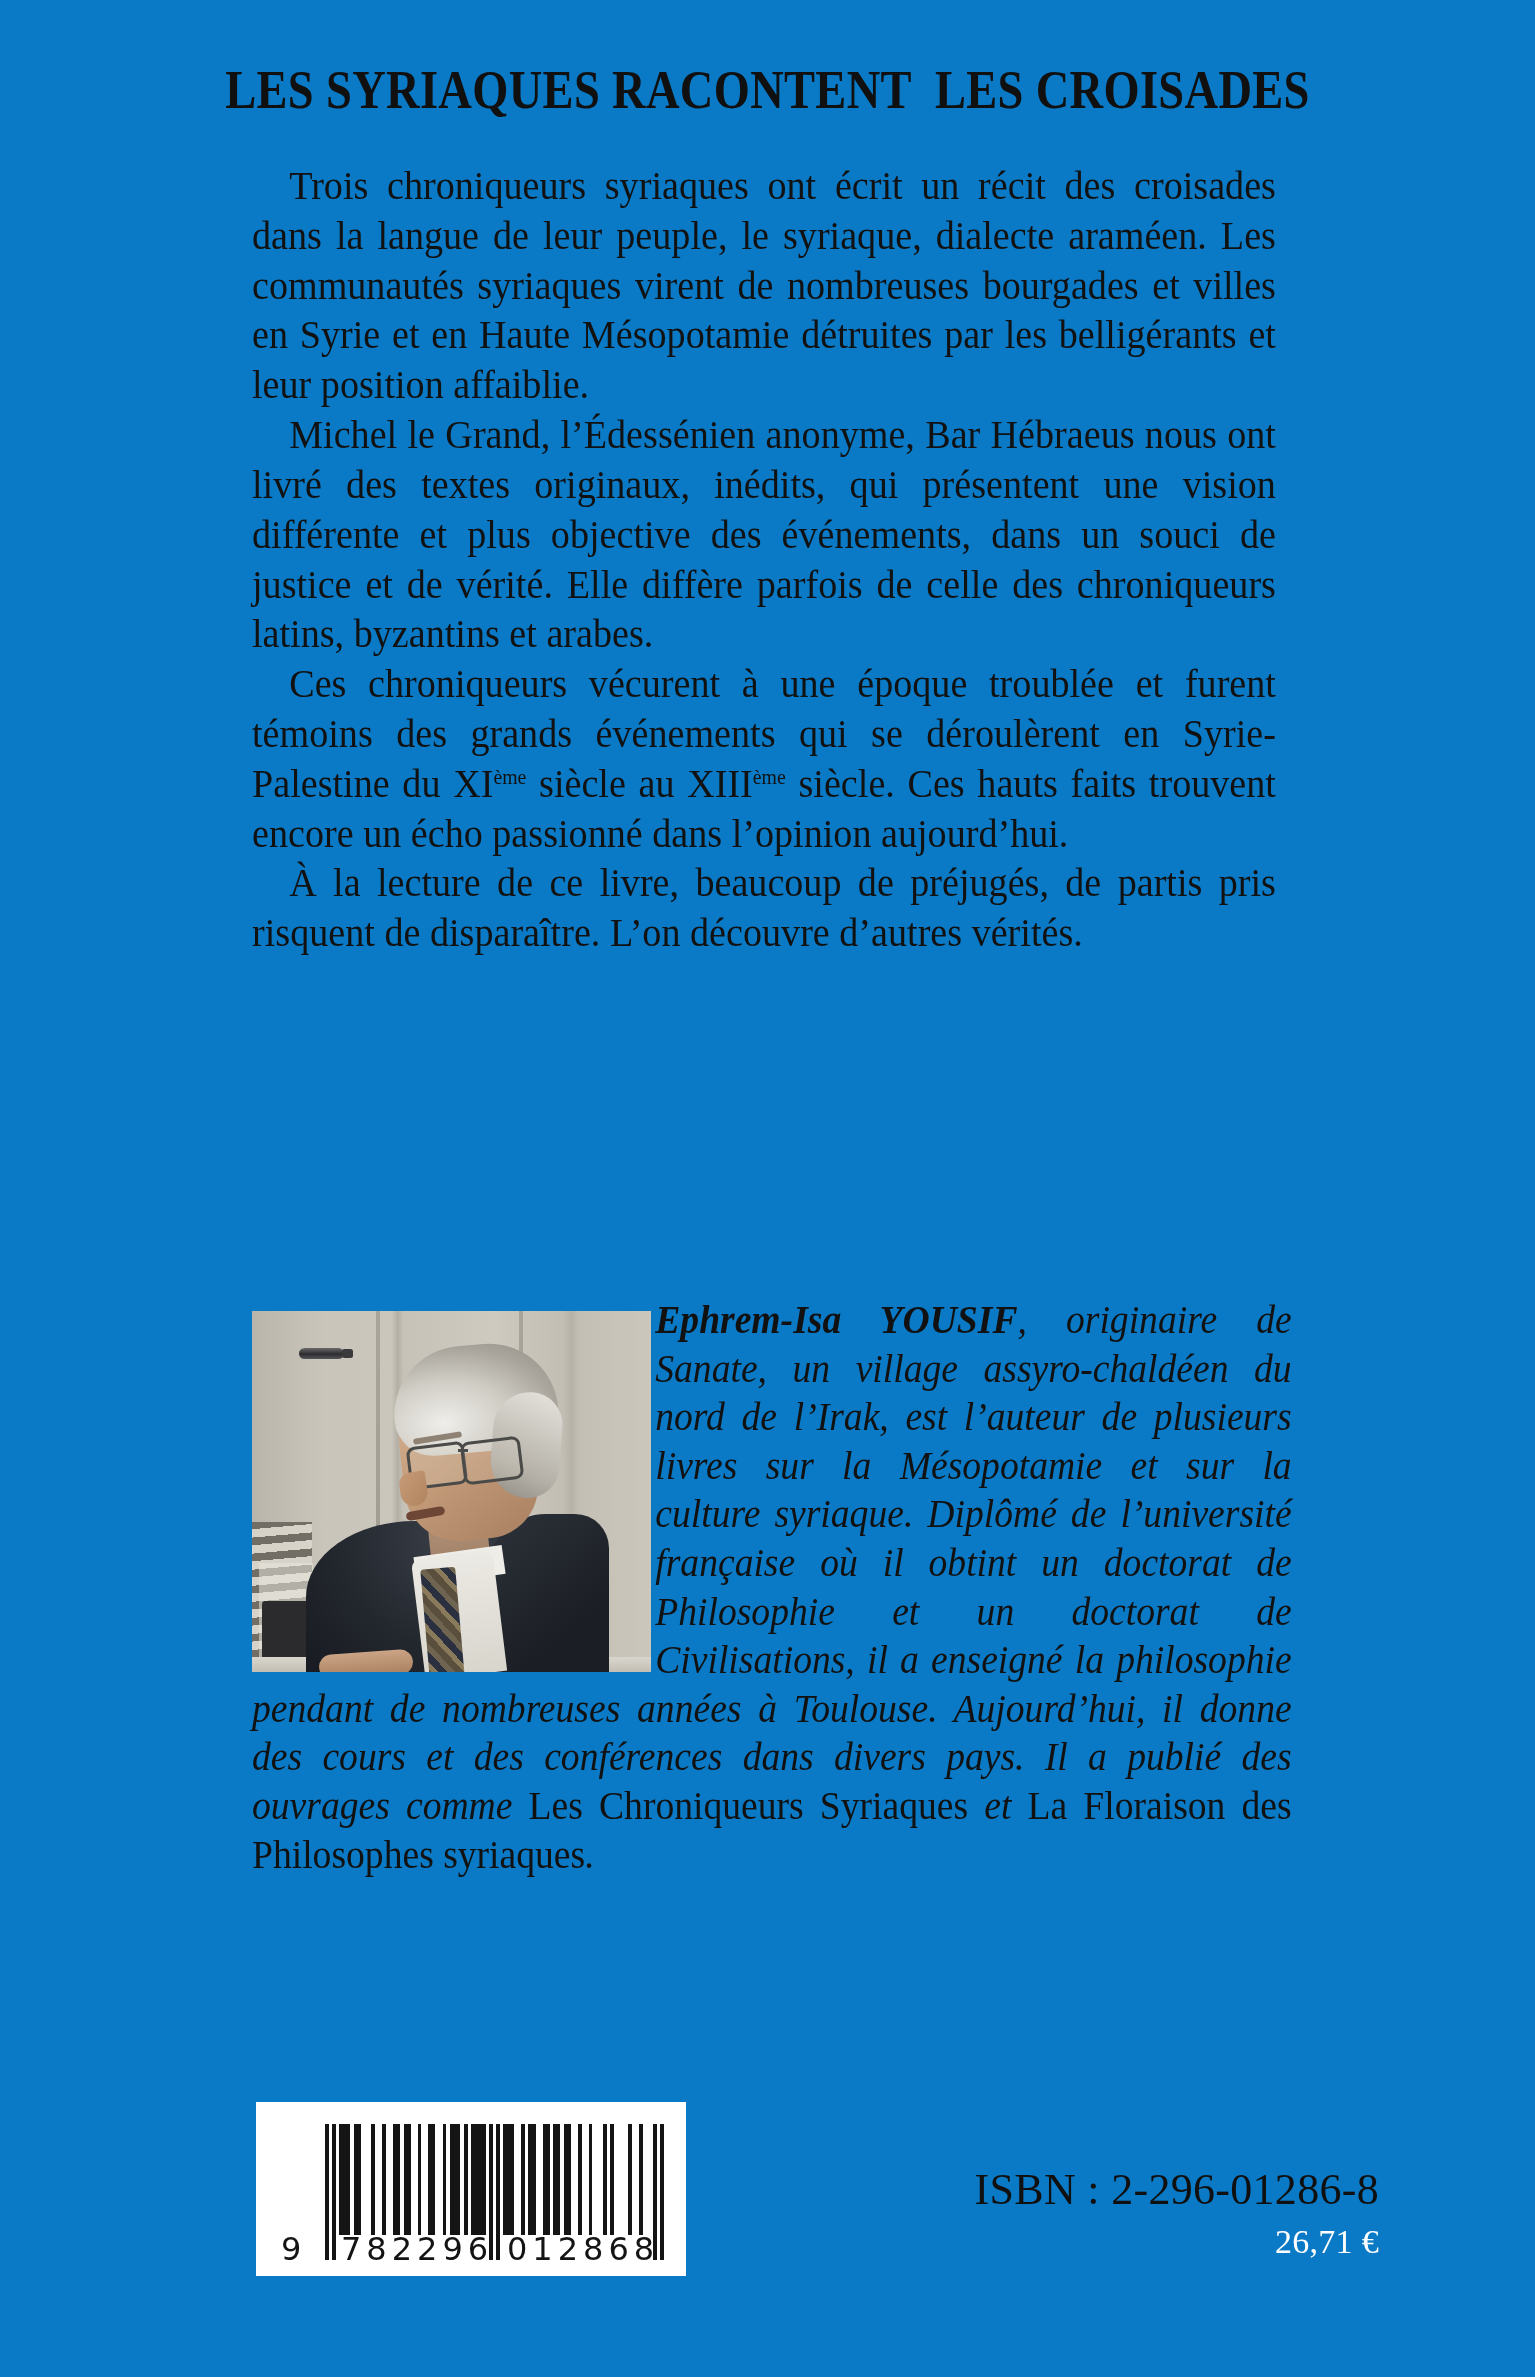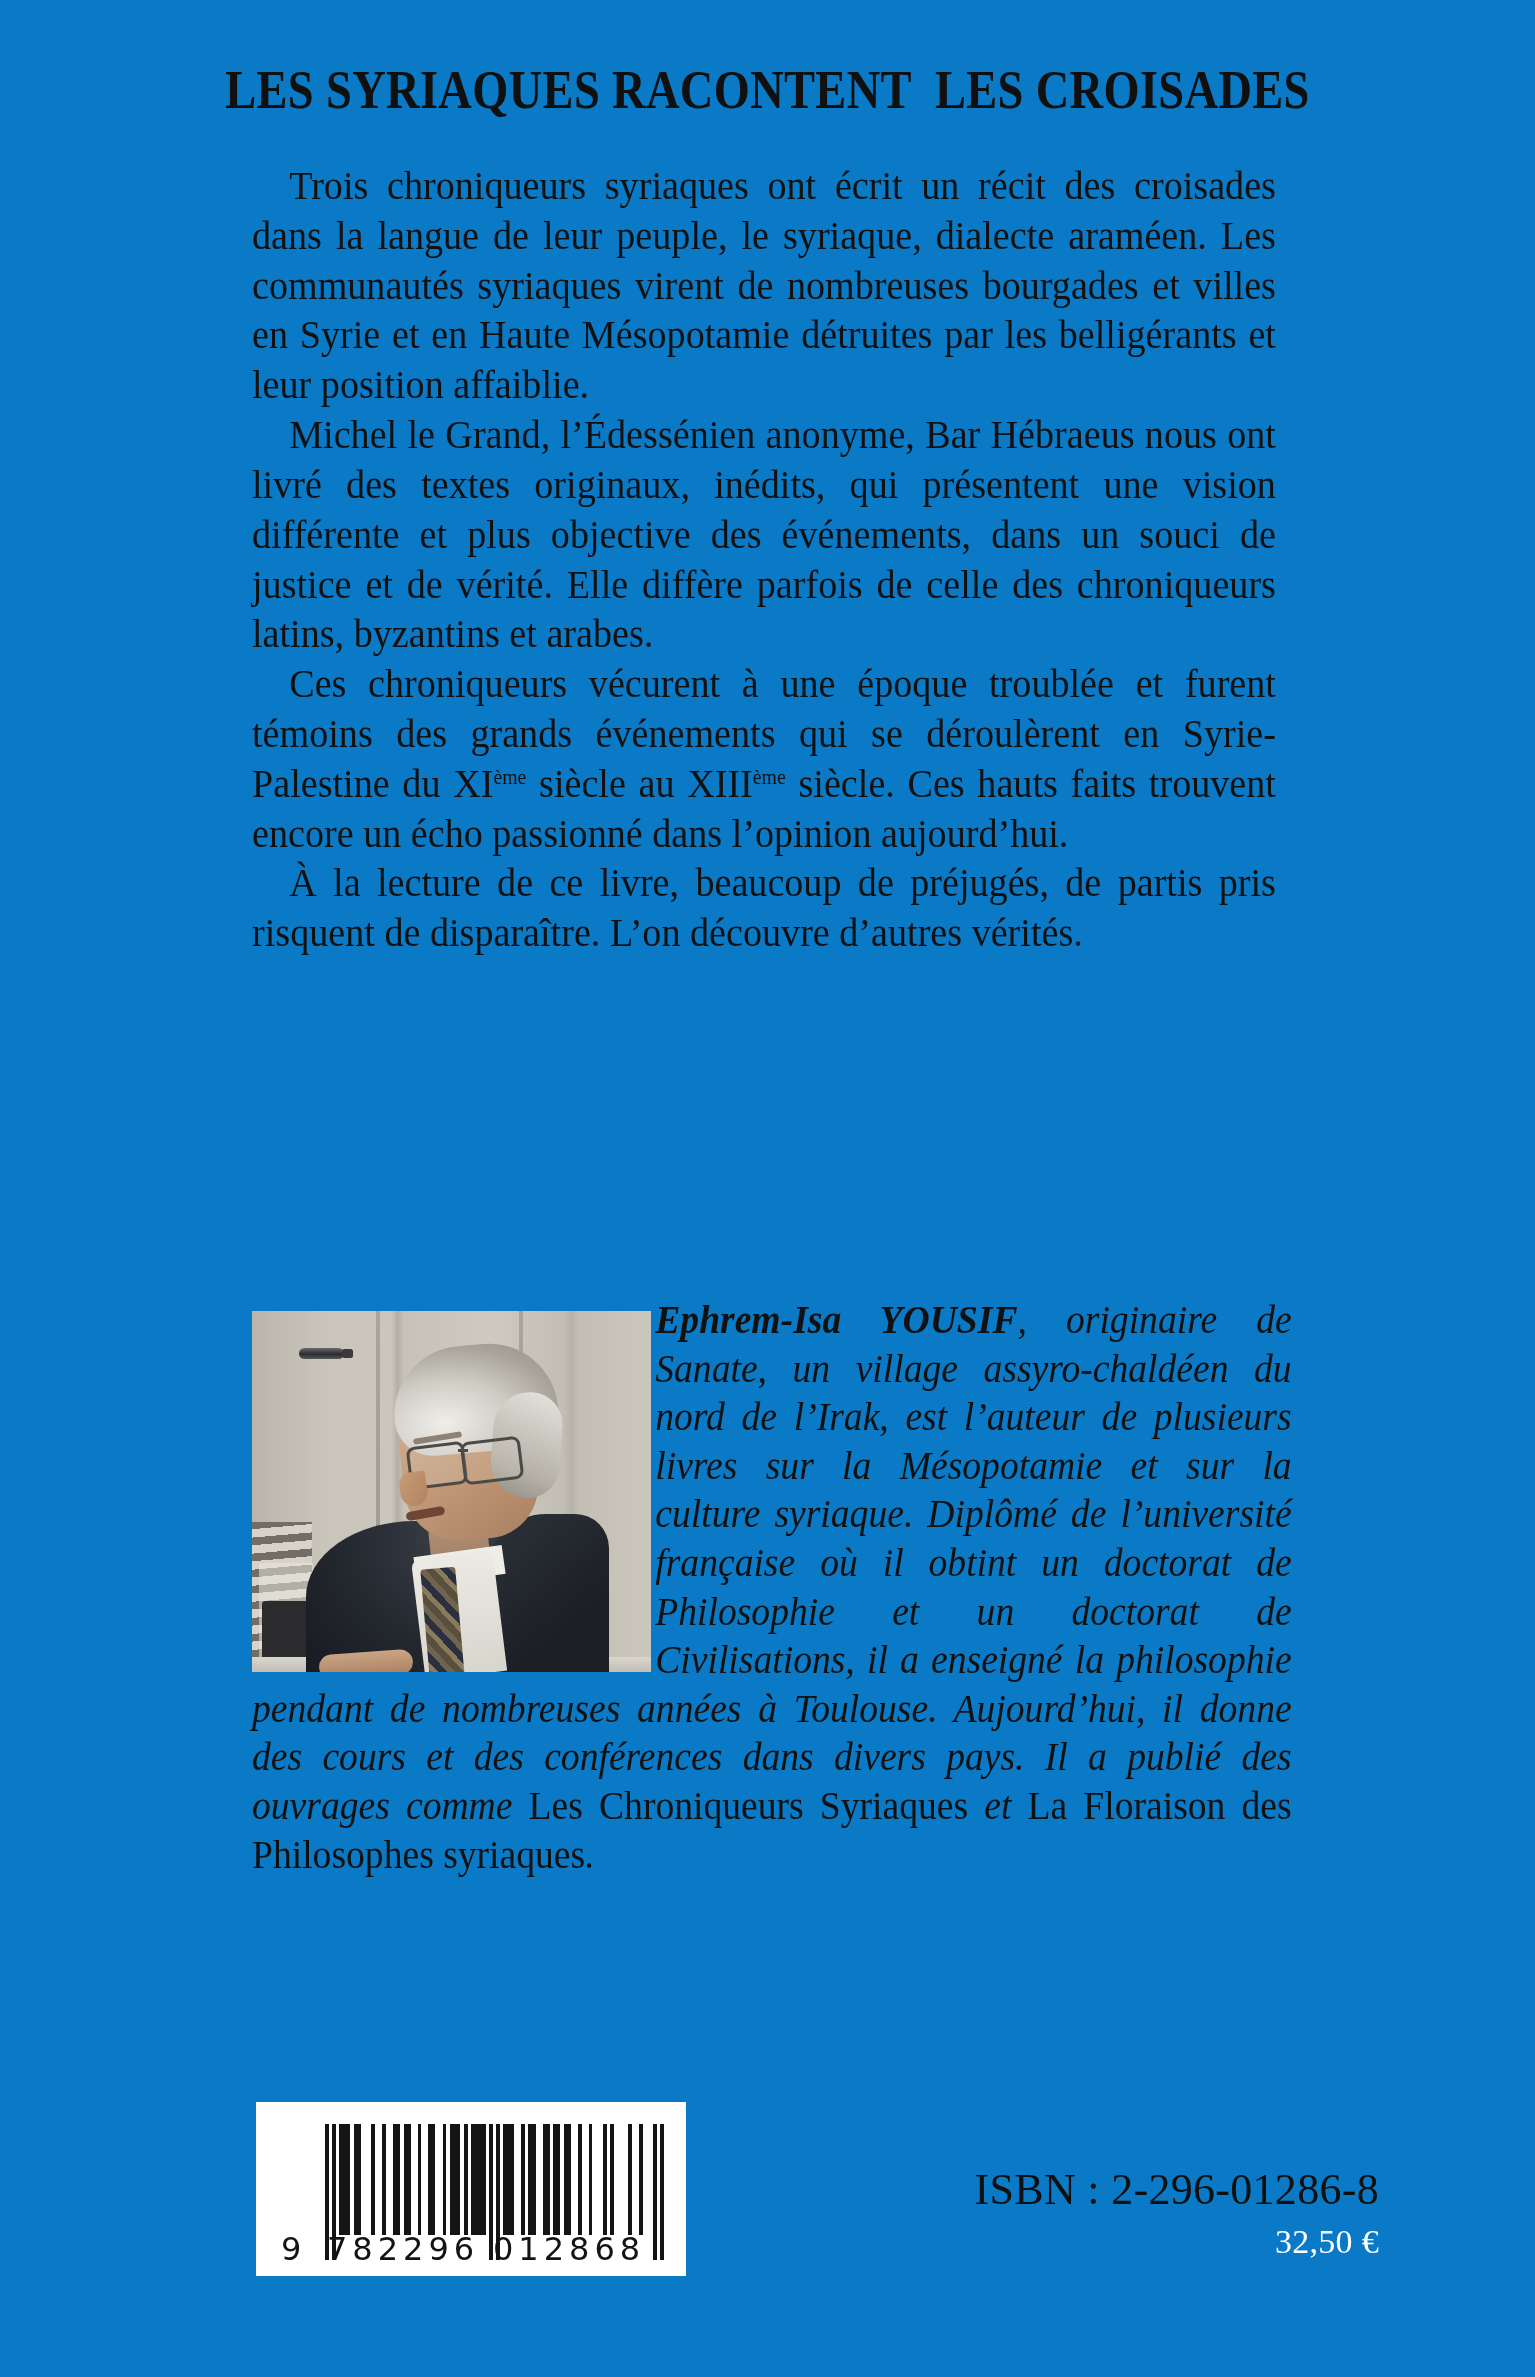--- a/index.html
+++ b/index.html
@@ -134,21 +134,21 @@
     left: 25px;
     bottom: 8.4px;
     width: 386px;
     font-family: "DejaVu Sans", "Liberation Sans", sans-serif;
     font-size: 32px;
     color: #141414;
     letter-spacing: 1.7px;
     display: flex;
   }
   .barcode-digits .d-lead { width: 44px; }
-  .barcode-digits .d-left { width: 156px; letter-spacing: 5px; margin-left: 2px;}
+  .barcode-digits .d-left { width: 156px; letter-spacing: 5px; margin-left: 16px;}
   .barcode-digits .d-right { width: 156px; letter-spacing: 5px; margin-left: 10px;}
 
   
   .isbn {
     position: absolute;
     right: 156px;
     top: 2164px;
     font-size: 44px;
     color: #101010;
     letter-spacing: 0.3px;
@@ -432,16 +432,16 @@
         </div>
       <div class="barcode-digits">
         <span class="d-lead">9</span>
         <span class="d-left">782296</span>
         <span class="d-right">012868</span>
       </div>
     </div>
   </div>
 
   <div class="isbn">ISBN : 2-296-01286-8</div>
-  <div class="price">32,50 €</div>
+  <div class="price">26,71 €</div>
 
 </div>
 
 
 </body></html>

